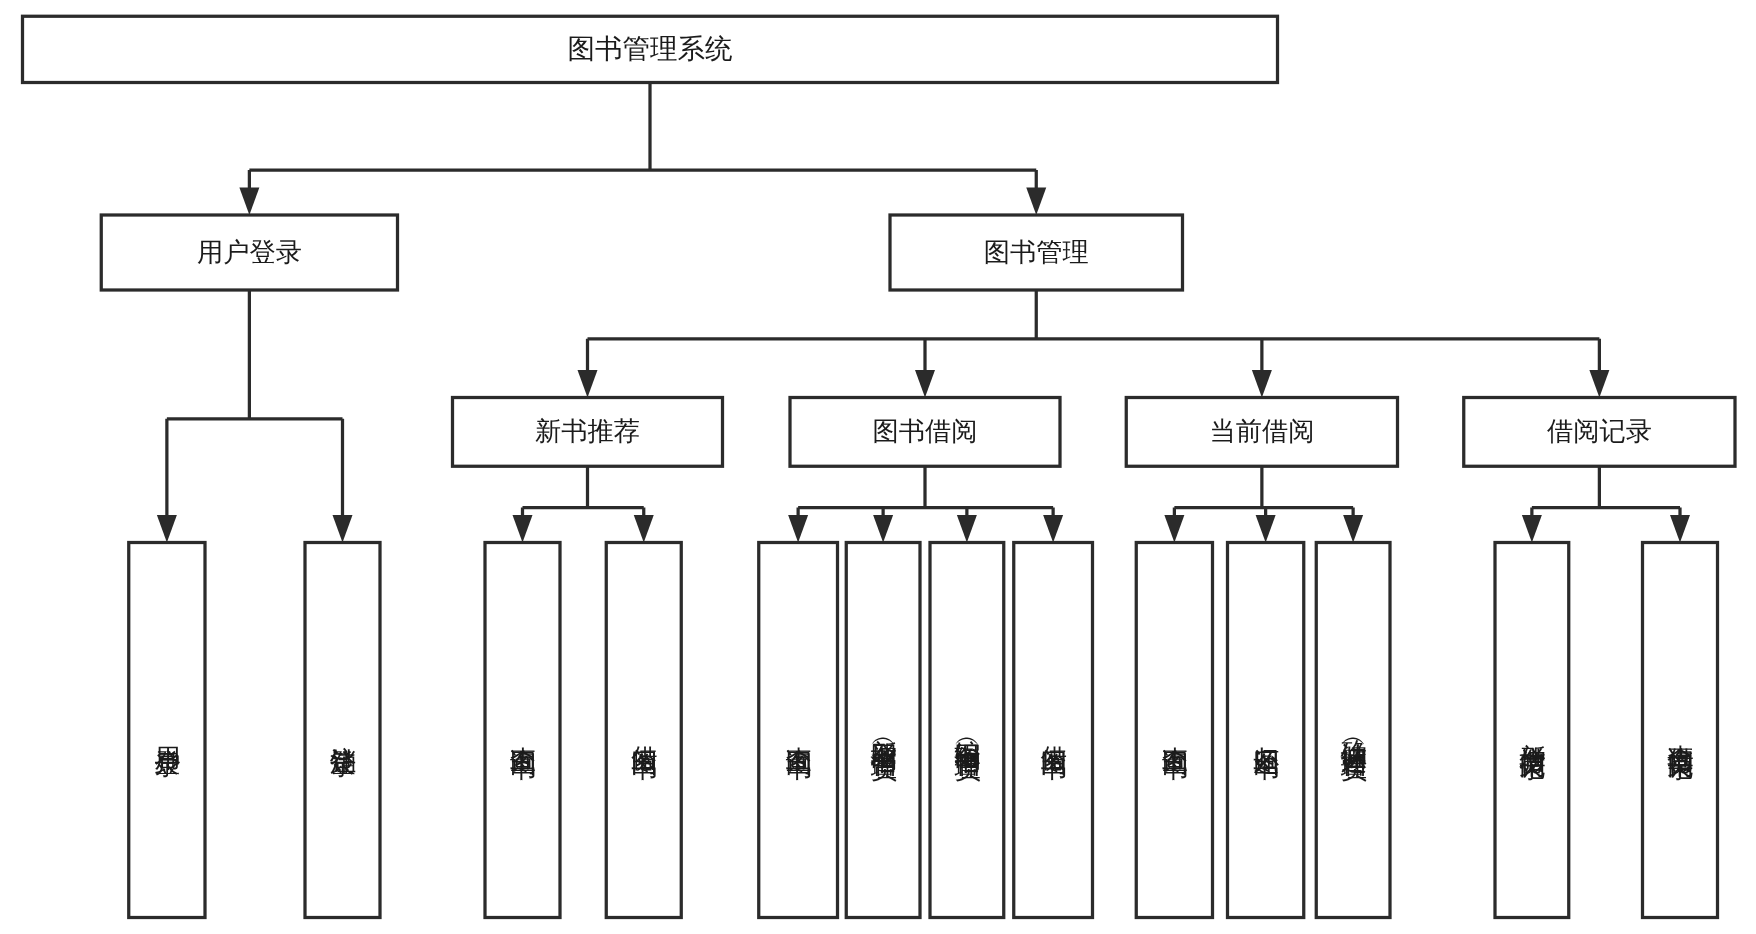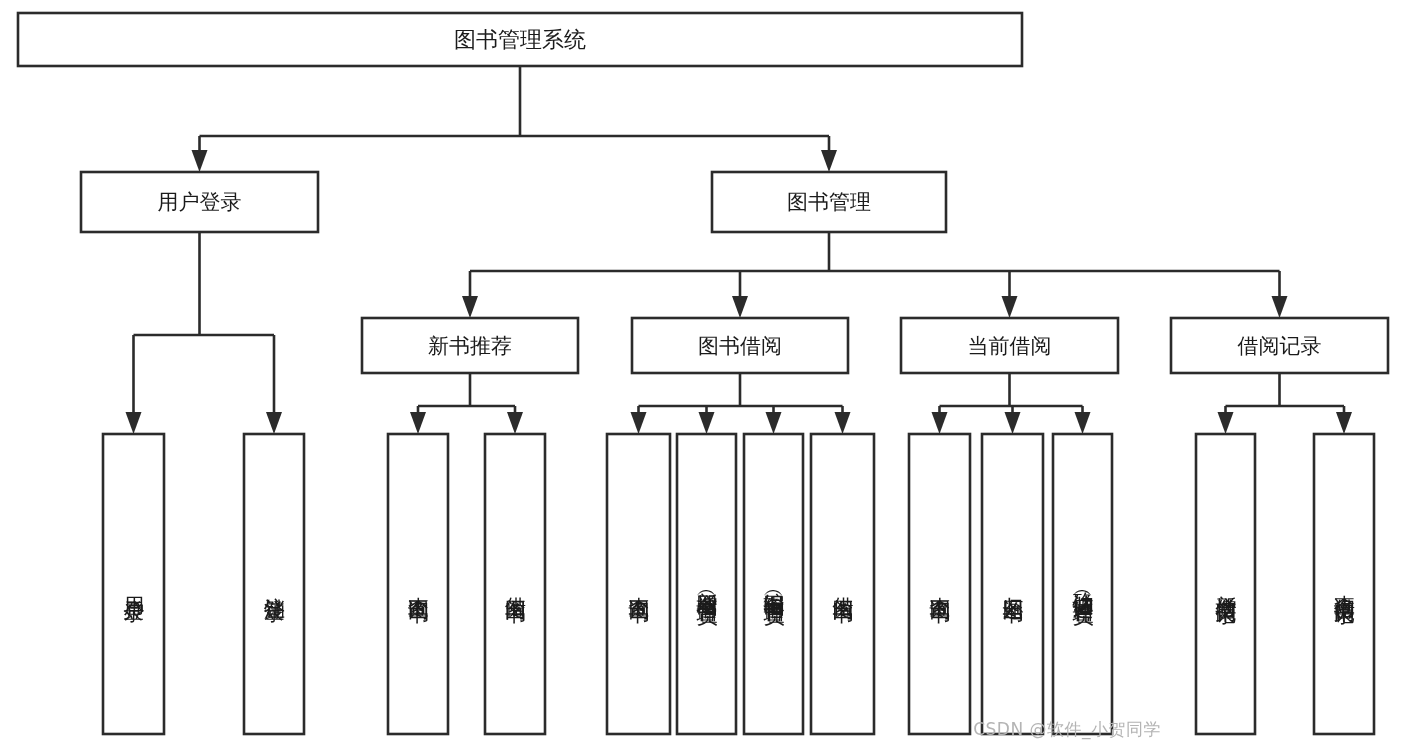--- a/index.html
+++ b/index.html
@@ -207,15 +207,14 @@
         <span class="vlabel">确认归还（管理员）</span>
       </div>
       <div class="vlabel-wrap" style="left: 1196px; top: 434px; width: 59px; height: 300px;">
         <span class="vlabel">新增借阅记录</span>
       </div>
       <div class="vlabel-wrap" style="left: 1314px; top: 434px; width: 60px; height: 300px;">
         <span class="vlabel">查询借阅记录</span>
       </div>
     </div>
 
-  <div id="watermark">CSDN @软件_小贺同学</div>
 
 </div>
 
 </body></html>

